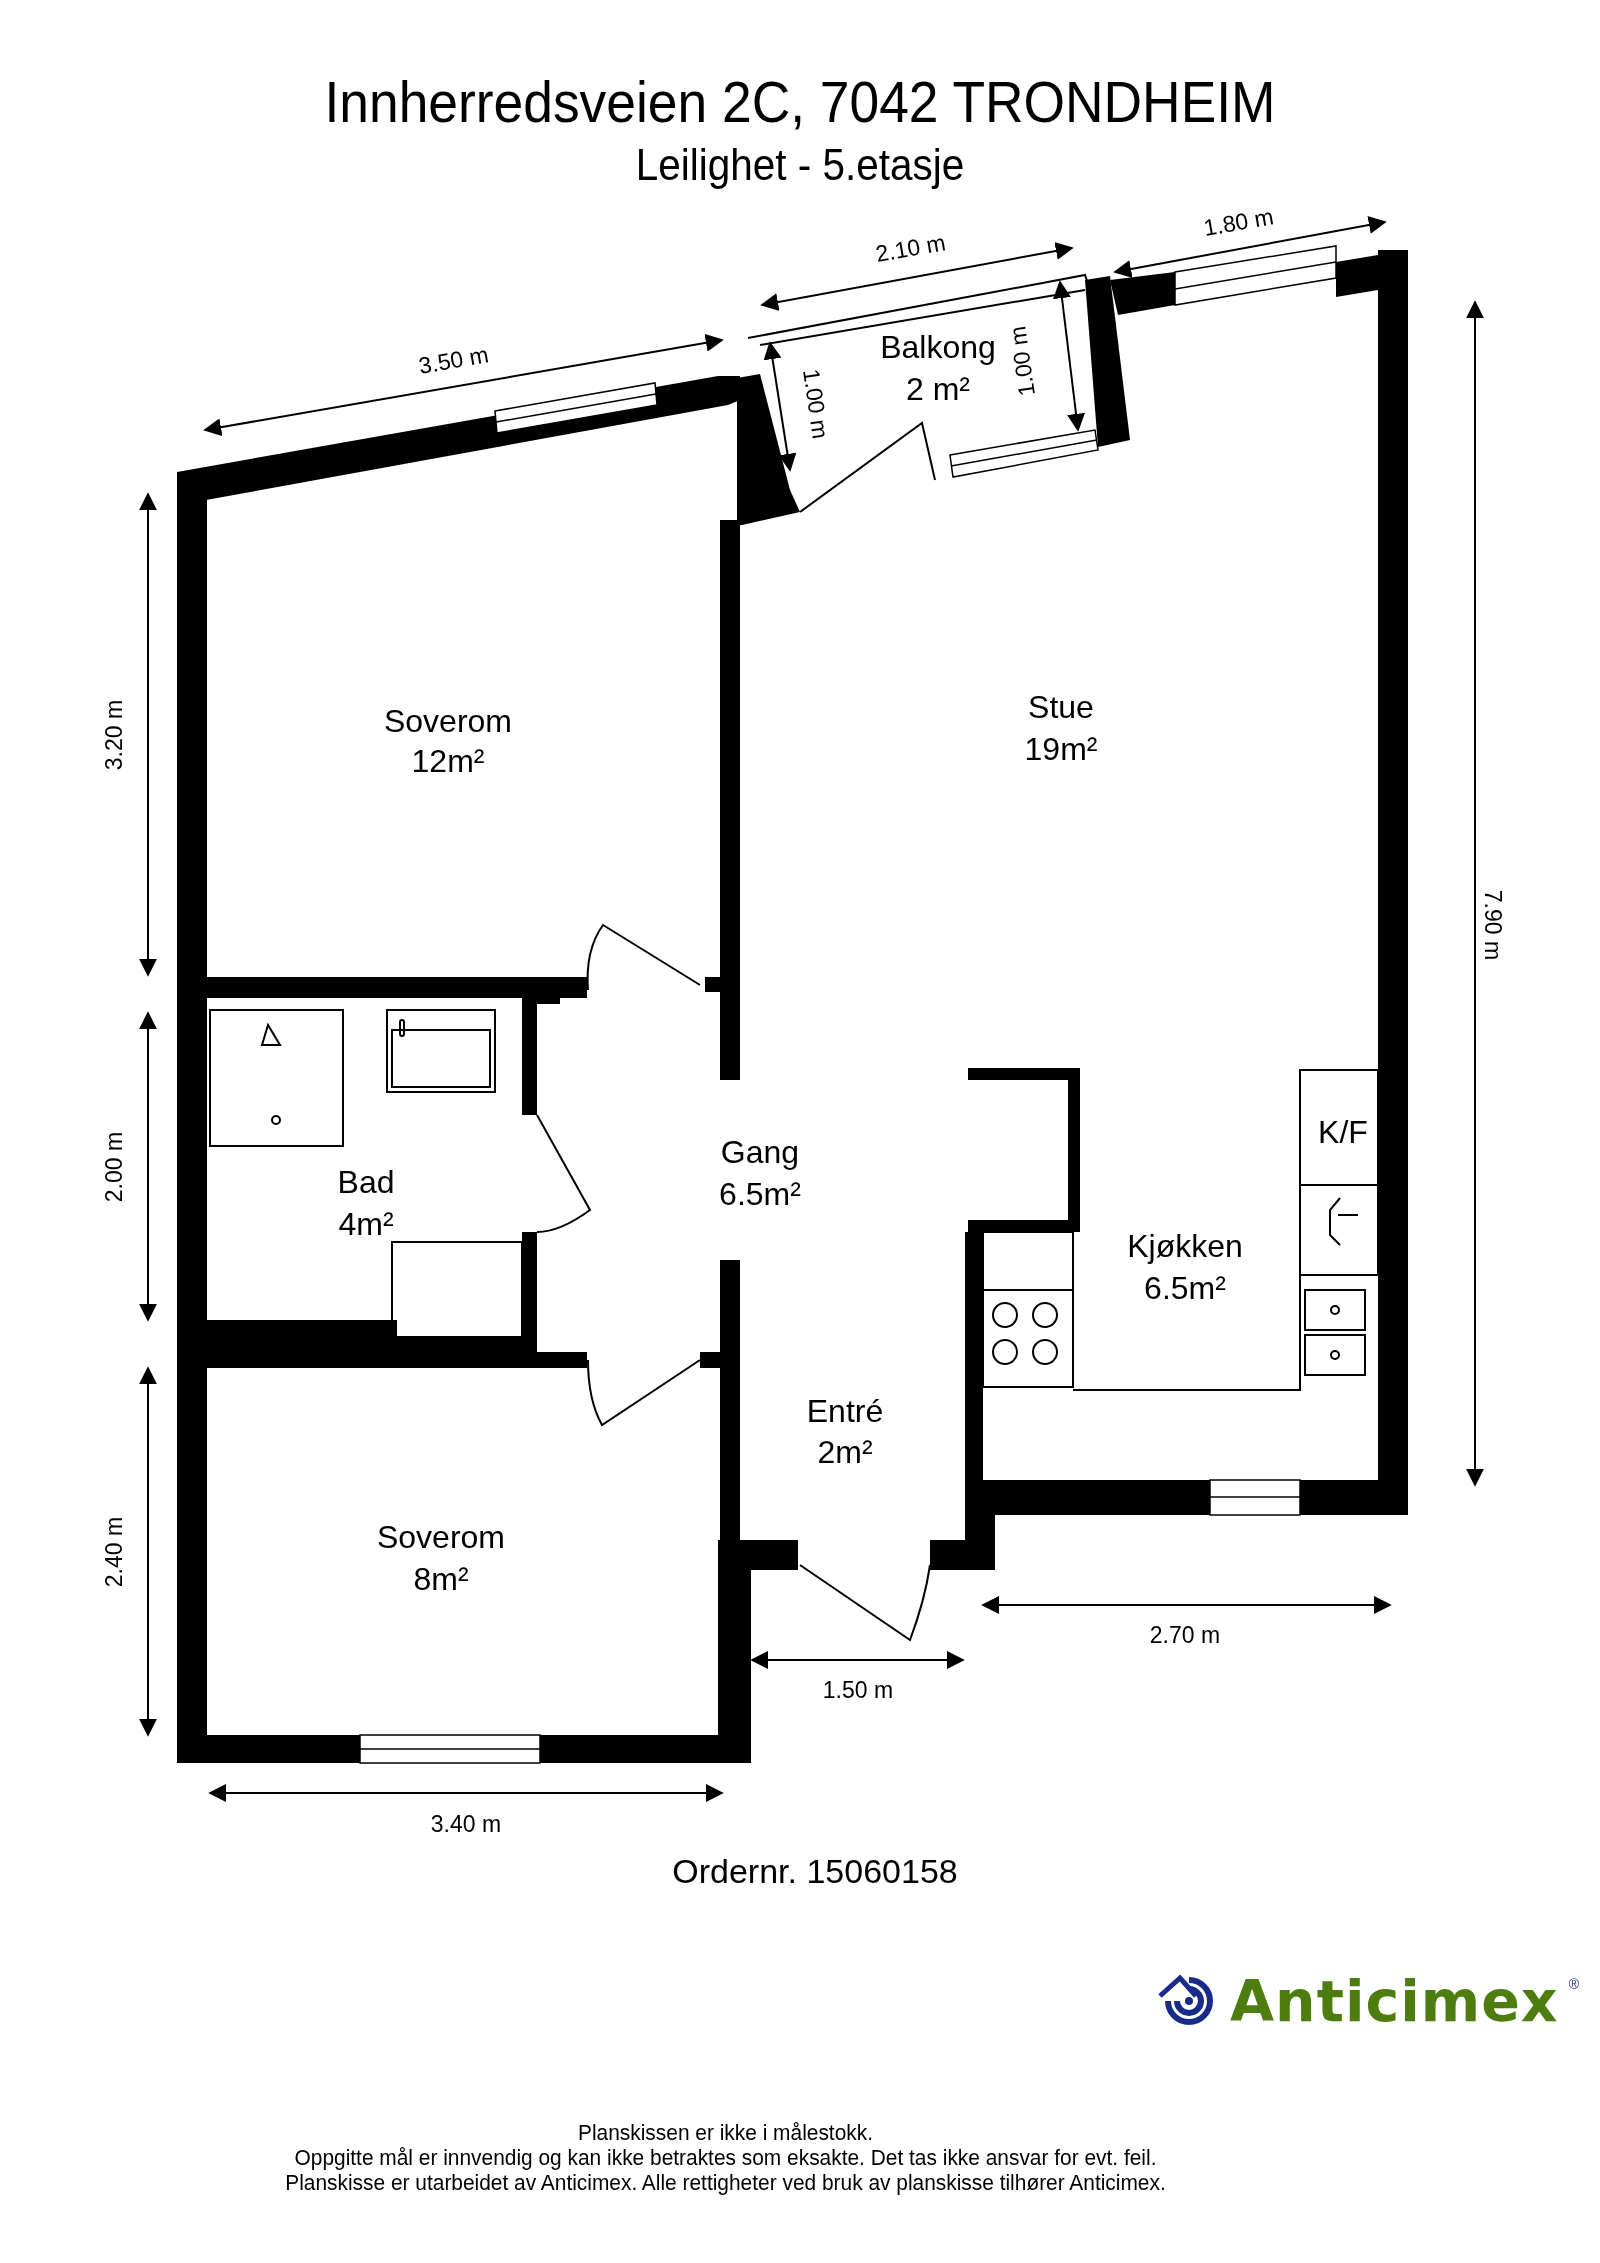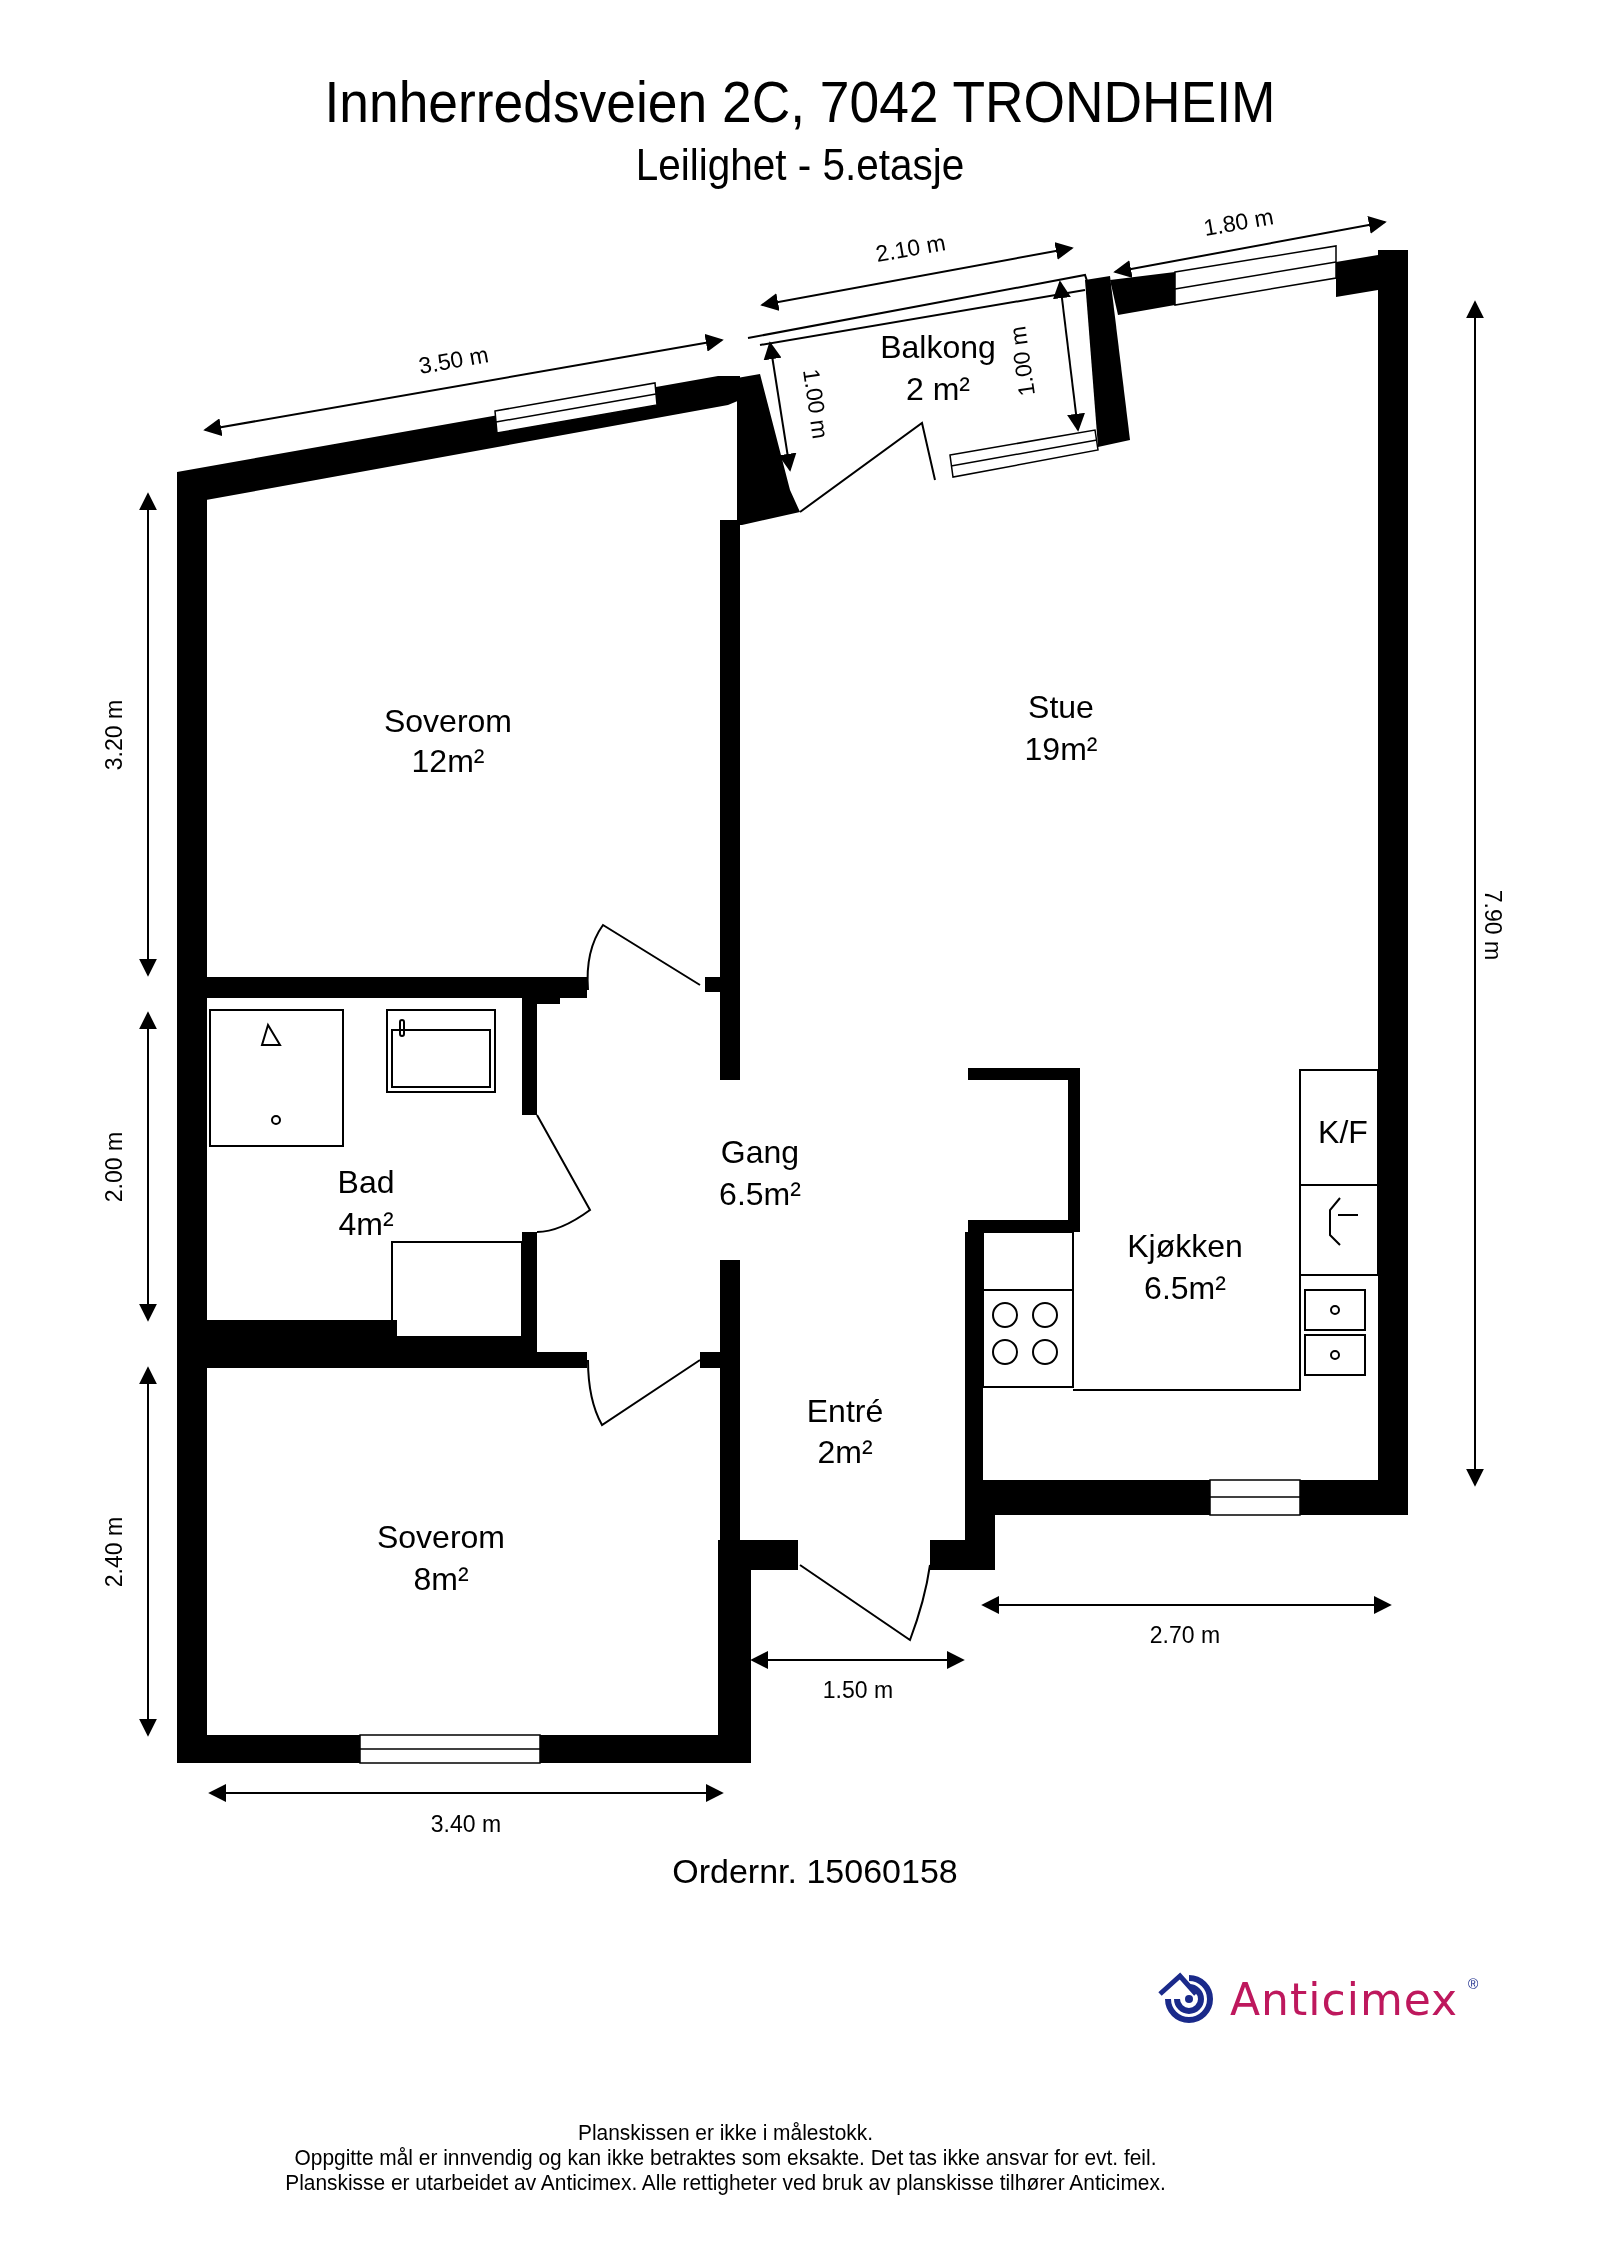--- a/index.html
+++ b/index.html
@@ -8,21 +8,21 @@
   .title { position: absolute; left: 0; width: 1600px; text-align: center;
            font-size: 58px; top: 68px; transform: scaleX(0.92); letter-spacing: 0; }
   .subtitle { position: absolute; left: 0; width: 1600px; text-align: center;
               font-size: 44px; top: 140px; transform: scaleX(0.92); }
   svg.plan { position: absolute; left: 0; top: 0; }
   .room-label { font-family: "Liberation Sans", sans-serif; font-size: 32px; text-anchor: middle; fill: #000; }
   .dim-label { font-family: "Liberation Sans", sans-serif; font-size: 23px; text-anchor: middle; fill: #000; }
   .order { position: absolute; left: 0; width: 1600px; text-align: center; top: 1852px;
            font-size: 34px; padding-left: 30px; box-sizing: border-box; }
   .logo { position: absolute; left: 1158px; top: 1968px; display: flex; align-items: center; gap: 10px; }
-  .logo-text { font-family: "DejaVu Sans", sans-serif; font-weight: normal; font-size: 44px; color: #be185d; letter-spacing: 1px; }
+  .logo-text { font-family: "DejaVu Sans", sans-serif; font-weight: bold; font-size: 57px; color: #4d7c0f; letter-spacing: 1px; }
   .logo-reg { font-size: 14px; color: #1a2a8a; align-self: flex-start; margin-top: 8px; }
   .footer { position: absolute; left: 0; width: 1451px; top: 2120px; text-align: center; font-size: 22px; line-height: 25px; }
   .footer div { transform: scaleX(0.95); }
 </style>
 </head>
 <body>
 
 <div class="title">Innherredsveien 2C, 7042 TRONDHEIM</div>
 <div class="subtitle">Leilighet - 5.etasje</div>
 

